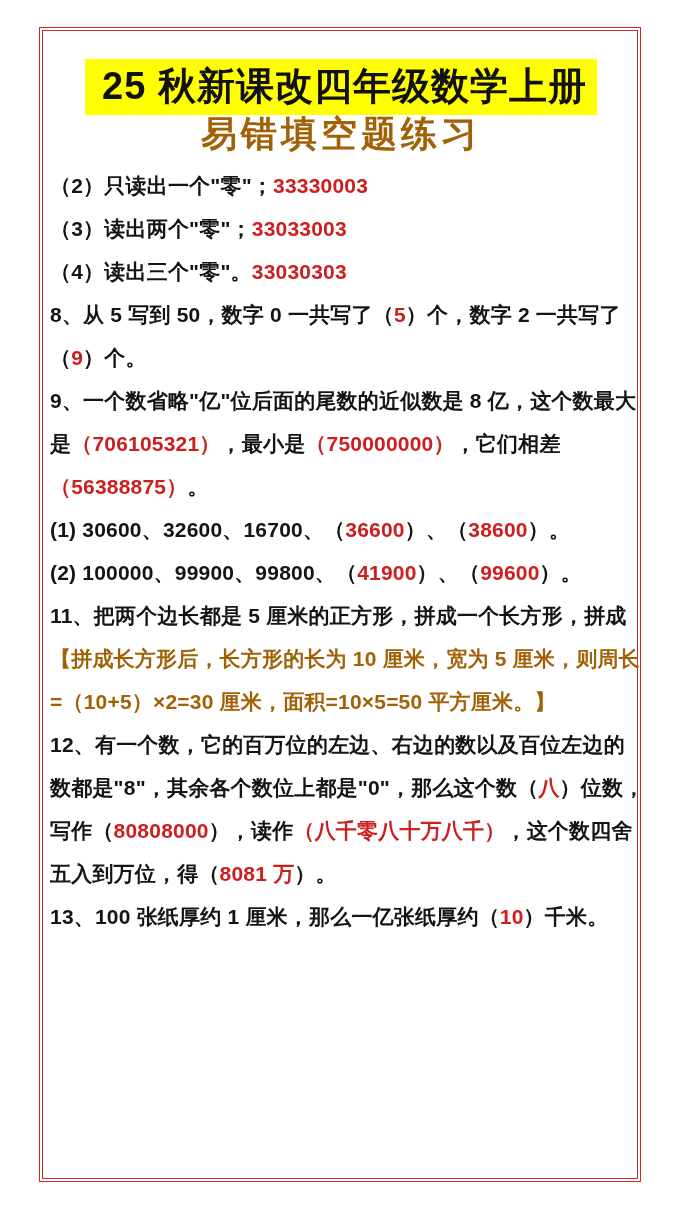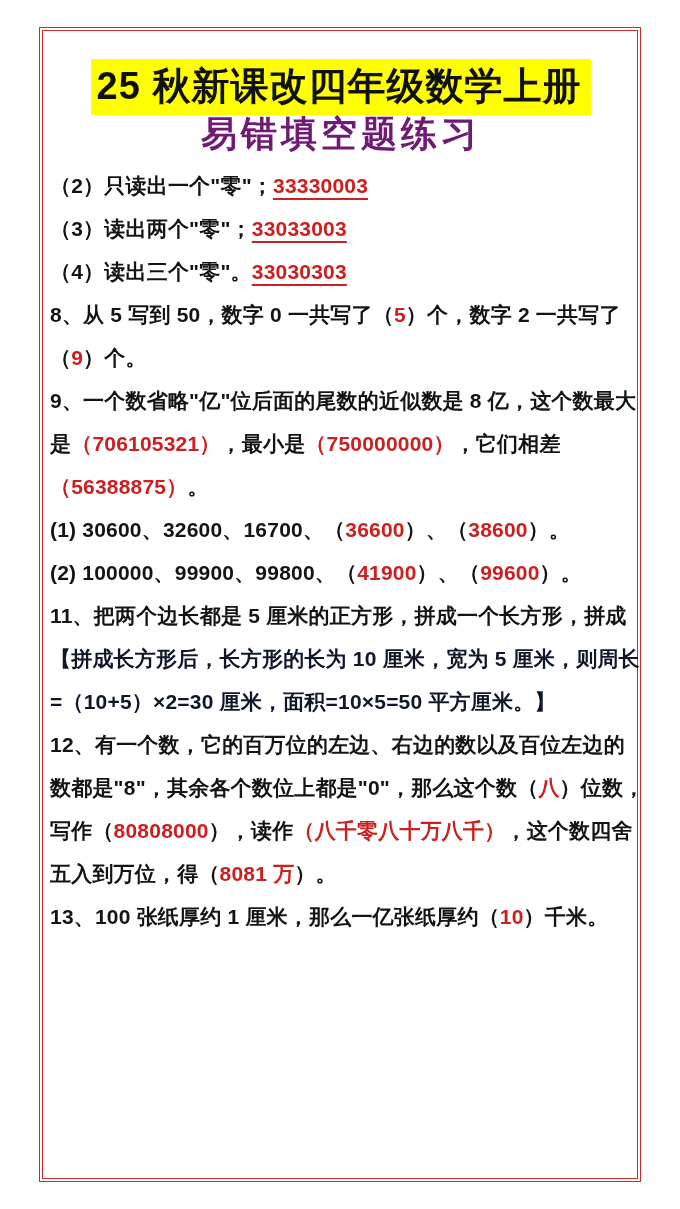--- a/index.html
+++ b/index.html
@@ -28,27 +28,27 @@
     text-align: center;
     line-height: 52px;
     height: 52px;
   }
   .title-main {
     display: inline-block;
     background: #ffff00;
     color: #111111;
     font-size: 38px;
     font-weight: 800;
-    padding: 1px 10px 3px 6px;
+    padding: 1px 10px 3px 17px;
     letter-spacing: 1px;
     white-space: nowrap;
   }
   .title-sub {
     text-align: center;
-    color: #701a75;
+    color: #a16207;
     font-size: 36px;
     font-weight: 800;
     line-height: 46px;
     height: 46px;
     letter-spacing: 4px;
     white-space: nowrap;
   }
   .content-lines {
     margin-top: 7px;
   }
@@ -58,26 +58,25 @@
     line-height: 43px;
     height: 43px;
     color: #141414;
     white-space: nowrap;
     letter-spacing: 0.2px;
   }
   .seg-k { color: #141414; }
   .seg-r { color: #cc2020; }
   .seg-ru {
     color: #cc2020;
-    text-decoration: underline;
     text-decoration-color: #cc2020;
     text-decoration-thickness: 2px;
     text-underline-offset: 5px;
   }
-  .seg-b { color: #0f172a; margin-top: 8px; }
+  .seg-b { color: #a16207; margin-top: 8px; }
 </style>
 </head>
 <body>
 
 <div class="sheet">
   <div class="sheet-inner">
     <div class="title-wrap">
       <span class="title-main">25 秋新课改四年级数学上册</span>
     </div>
     <div class="title-sub">易错填空题练习</div>

